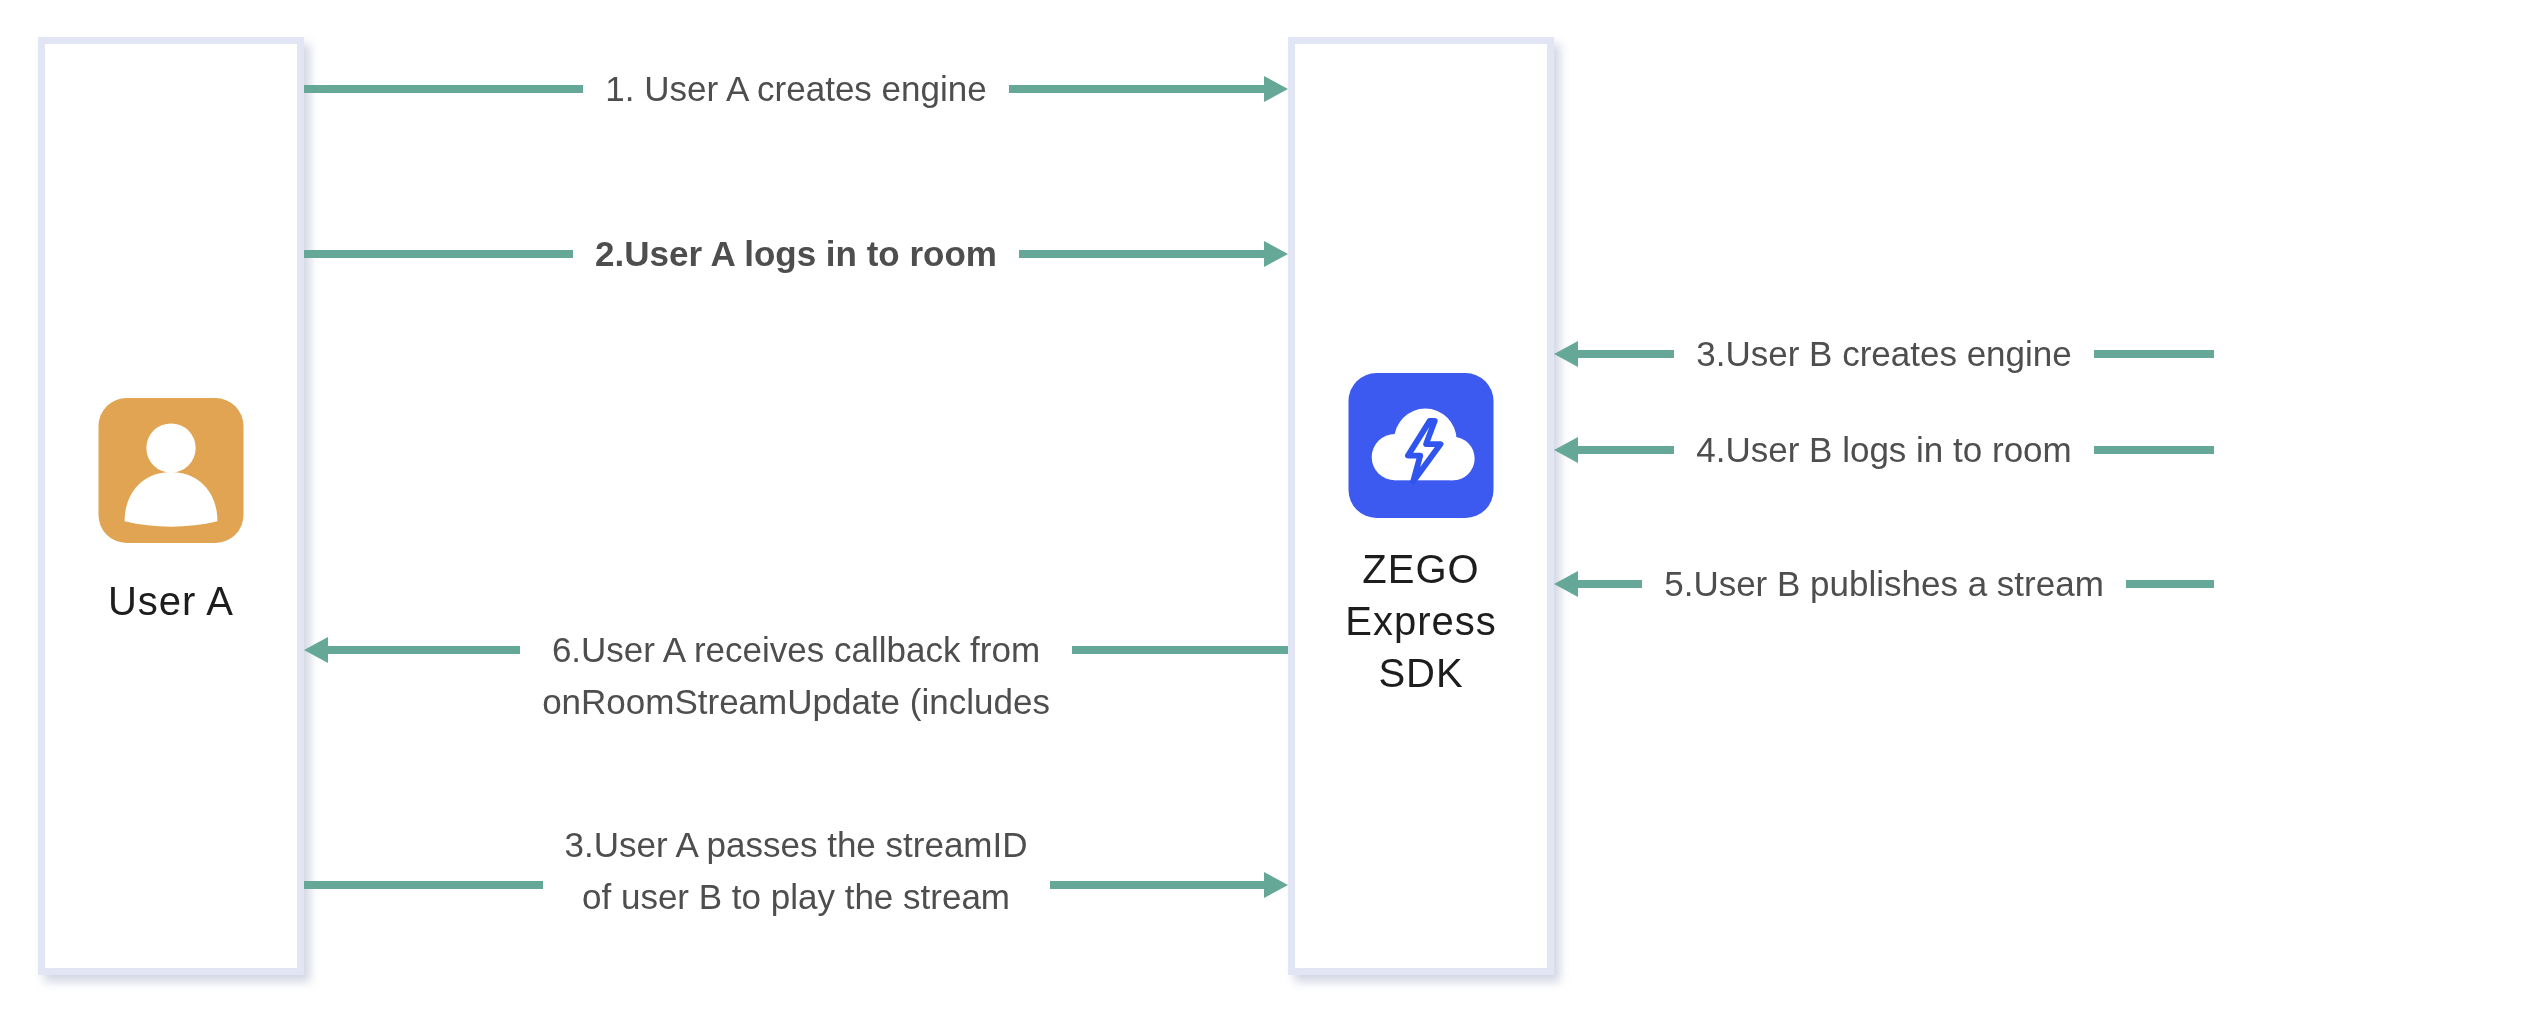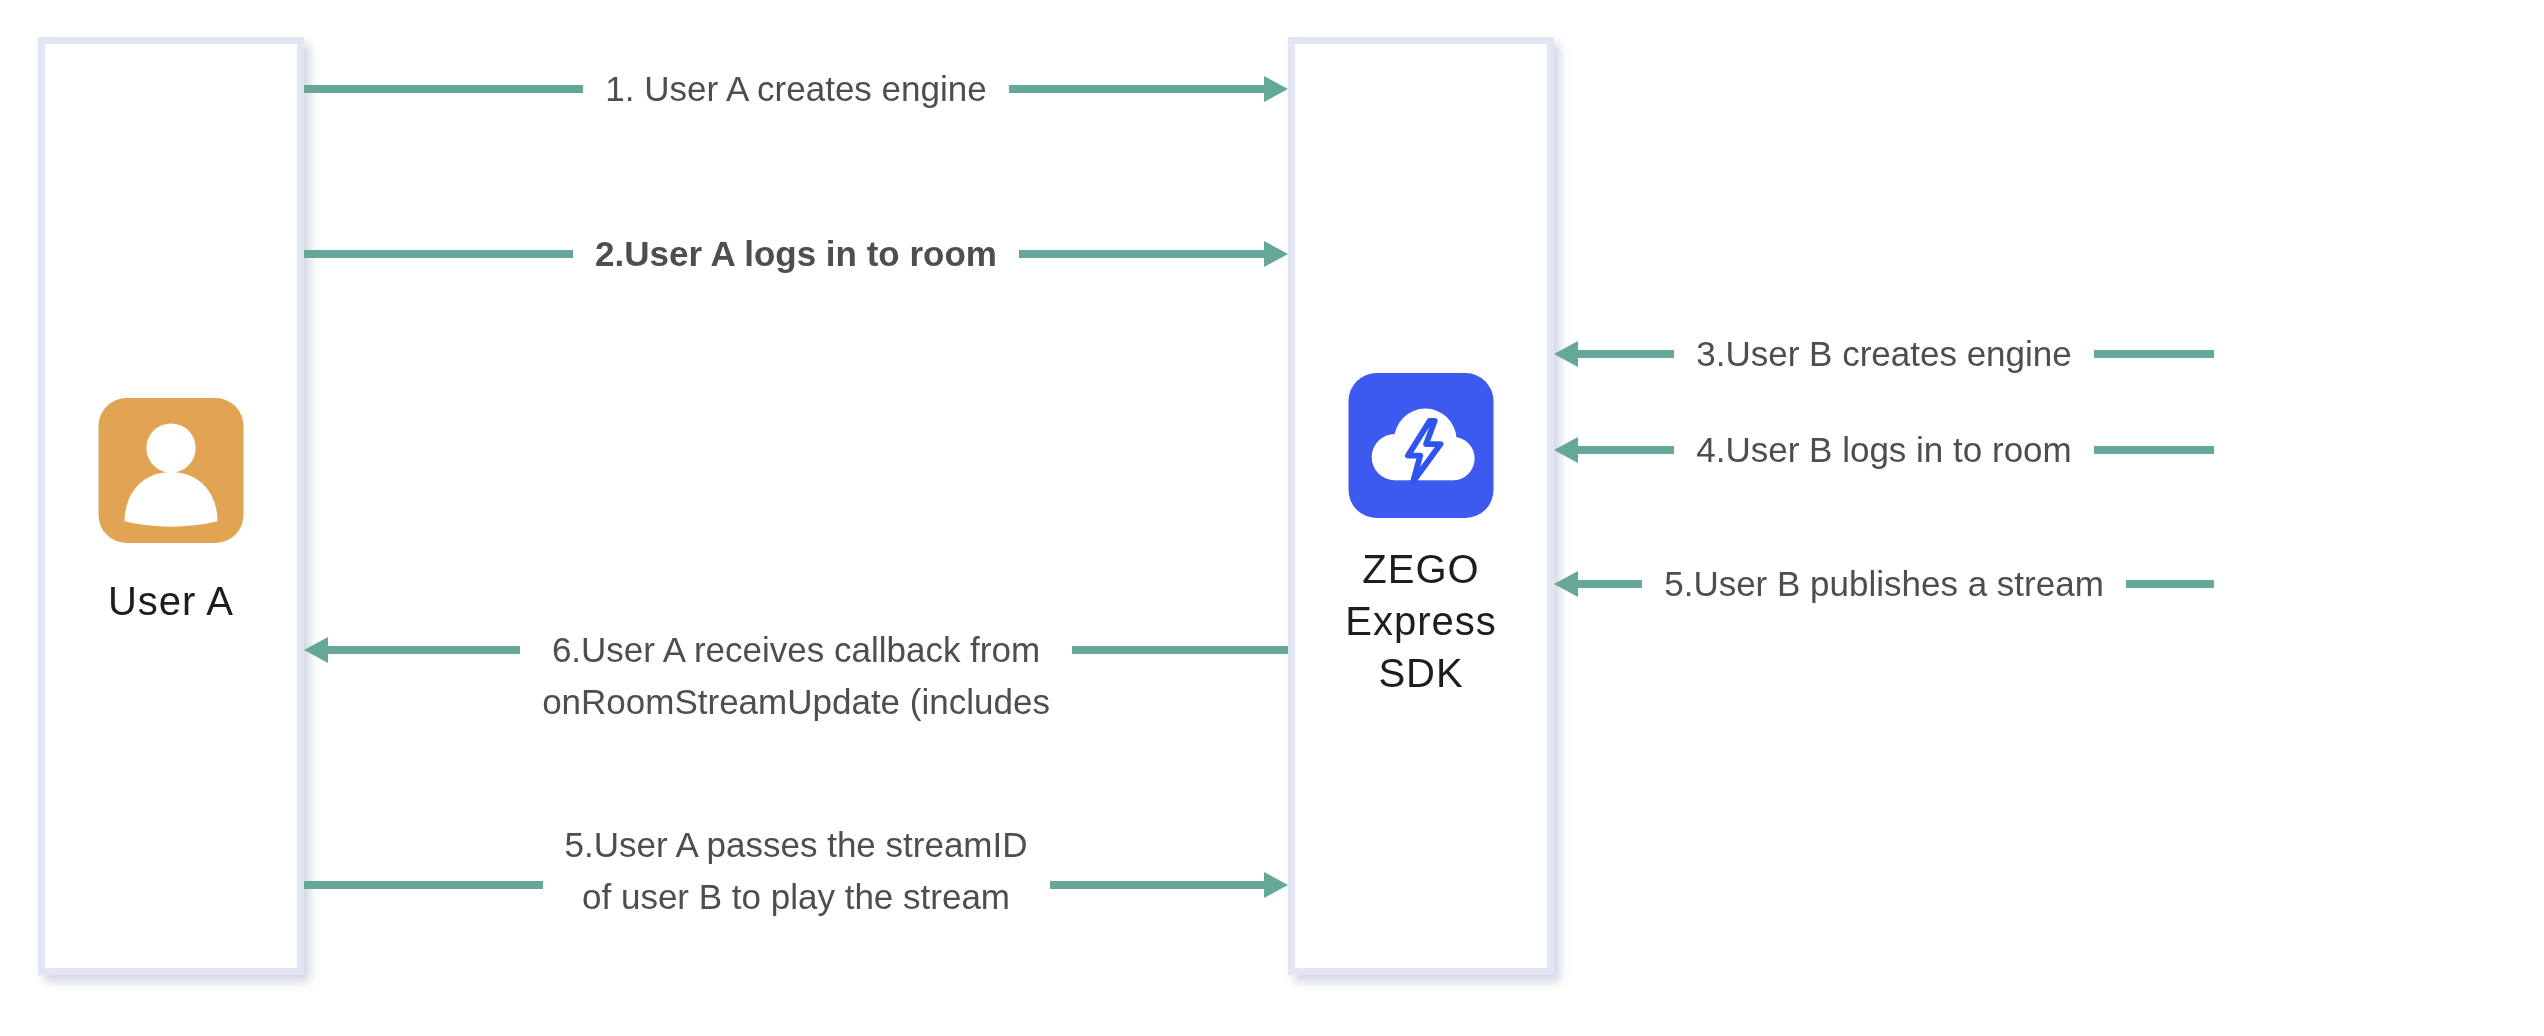--- a/index.html
+++ b/index.html
@@ -166,21 +166,21 @@
         </div>
         <div class="seg">
           <div class="bar"></div>
         </div>
       </div>
       <div class="msg" style="left: 304px; top: 819px; width: 984px; height: 104px; --ly: 66px;">
         <div class="seg">
           <div class="bar"></div>
         </div>
         <div class="msg-label">
-          <div>5.User A passes the streamID</div>
+          <div>3.User A passes the streamID</div>
           <div>of user B to play the stream</div>
         </div>
         <div class="seg has-hr">
           <div class="bar"></div>
           <div class="head hr"></div>
         </div>
       </div>
     </div>
 
 </div>

